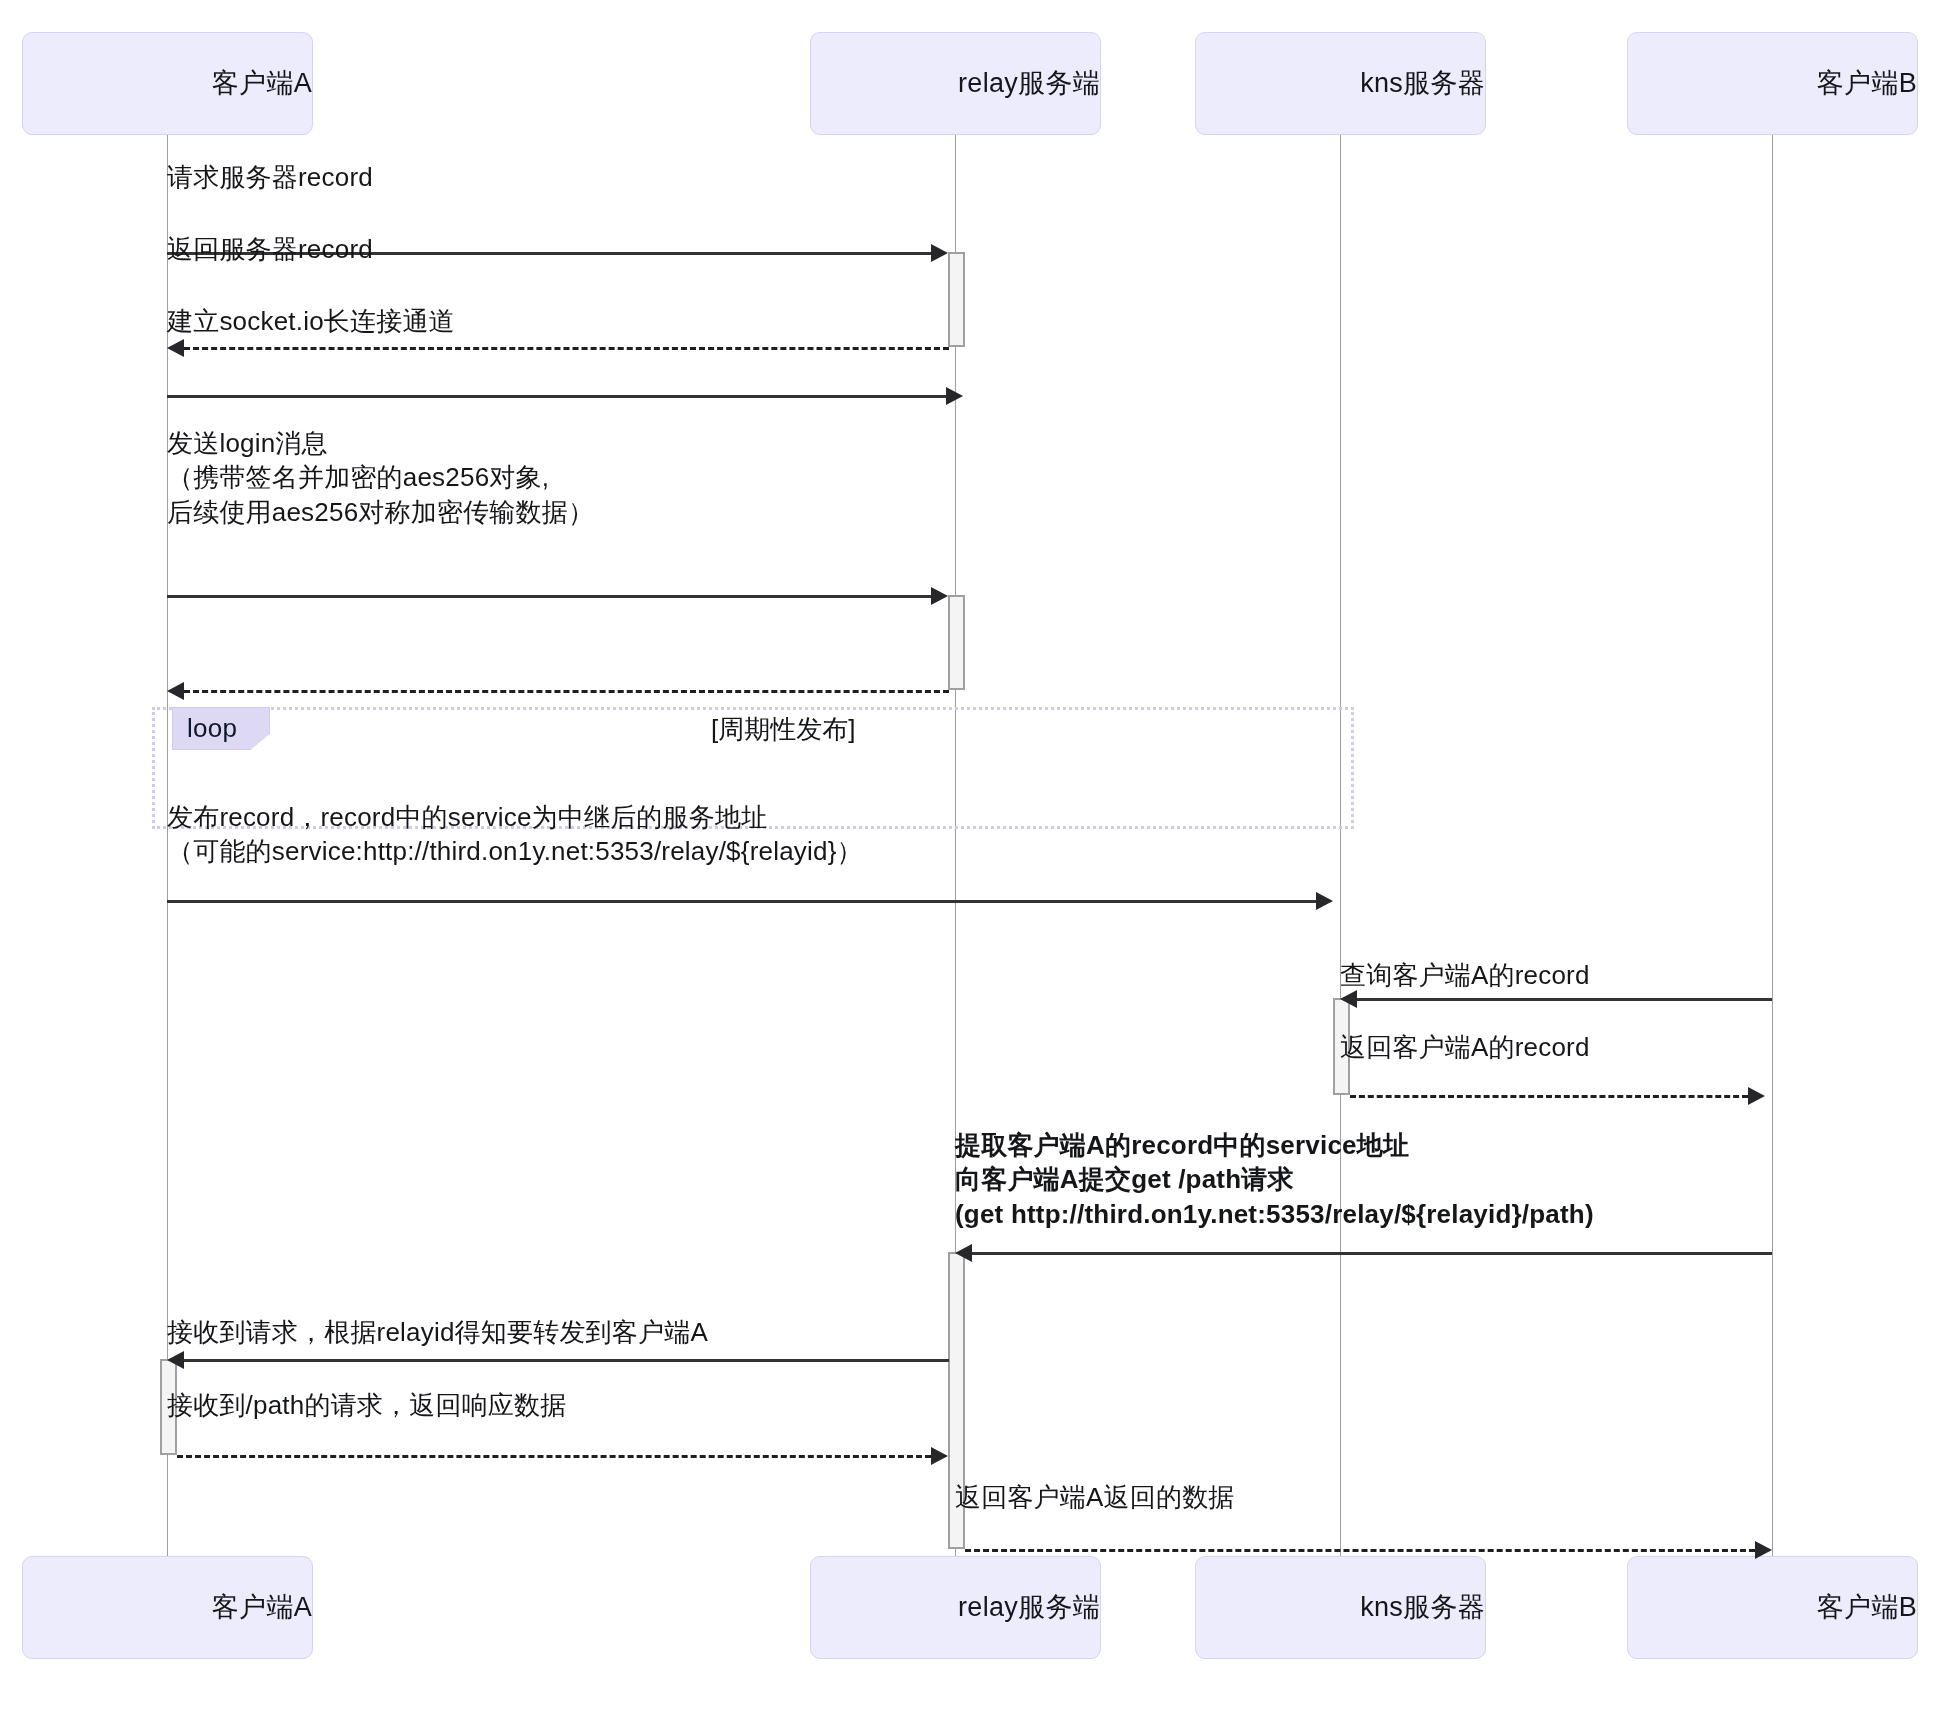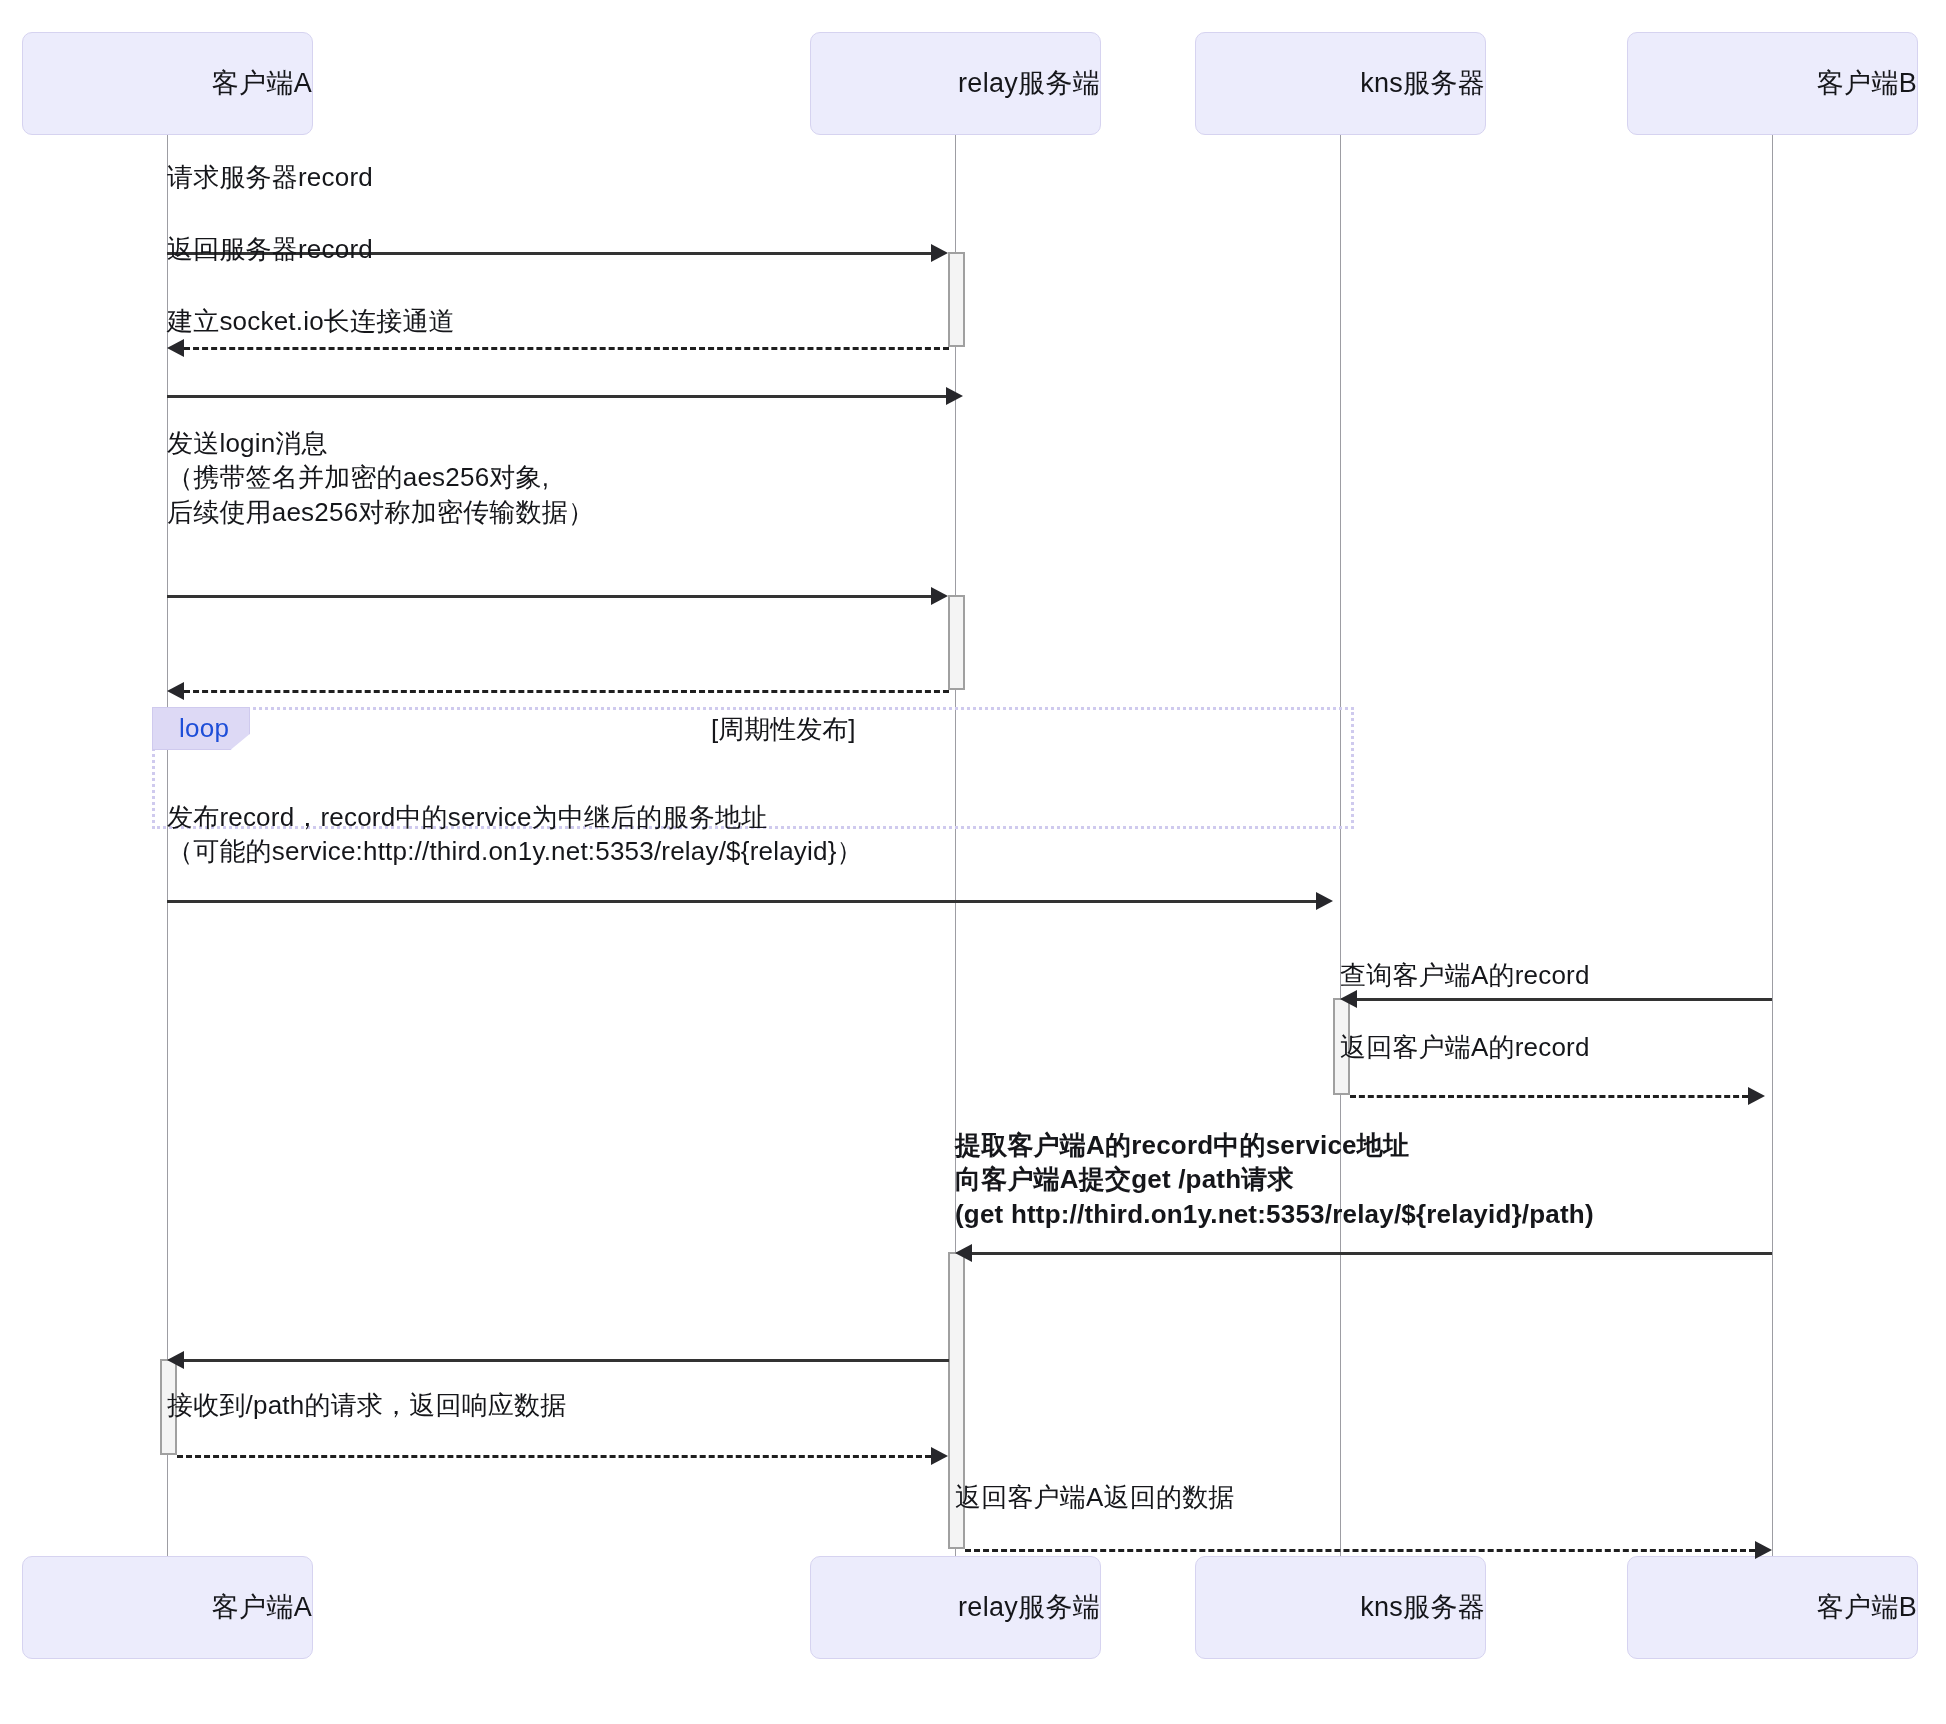--- a/index.html
+++ b/index.html
@@ -91,28 +91,29 @@
     position: absolute;
     box-sizing: border-box;
     border: 3px dotted #cfcaee;
     background: transparent;
   }
   .loop-tag {
     position: absolute;
     box-sizing: border-box;
     background: #ddd9f5;
     border: 1px solid #cfcaee;
-    color: #1d4ed8;
+    color: #0f172a;
     font-size: 26px;
     display: flex;
     align-items: center;
-    padding-left: 26px;
+    padding-left: 14px;
     letter-spacing: 0.3px;
     
     clip-path: polygon(0 0, 100% 0, 100% 62%, 80% 100%, 0 100%);
+    margin-left: 20px;
   }
   .loop-title {
     position: absolute;
     color: #15161a;
     font-size: 26px;
     white-space: nowrap;
   }
 </style>
 </head>
 <body>
@@ -199,20 +200,21 @@
   <div class="msg-label" style="left:1340px; top:1030px; width:432px;">返回客户端A的record</div>
   <div class="msg-line dashed" style="left:1350px; top:1095px; width:398px;"></div>
   <div class="arrow-head right" style="left:1748px; top:1087px;"></div>
 
   <div class="msg-label" style="left:955px; top:1128px; width:817px;font-weight:bold;">提取客户端A的record中的service地址
 向客户端A提交get /path请求
 (get http://third.on1y.net:5353/relay/${relayid}/path)</div>
   <div class="msg-line" style="left:972px; top:1252px; width:800px;"></div>
   <div class="arrow-head left" style="left:955px; top:1244px;"></div>
 
+  <div class="msg-label" style="left:167px; top:1315px; width:788px;">接收到请求，根据relayid得知要转发到客户端A</div>
   <div class="msg-line" style="left:184px; top:1359px; width:765px;"></div>
   <div class="arrow-head left" style="left:167px; top:1351px;"></div>
 
   <div class="msg-label" style="left:167px; top:1388px; width:788px;">接收到/path的请求，返回响应数据</div>
   <div class="msg-line dashed" style="left:177px; top:1455px; width:754px;"></div>
   <div class="arrow-head right" style="left:931px; top:1447px;"></div>
 
   <div class="msg-label" style="left:955px; top:1480px; width:817px;">返回客户端A返回的数据</div>
   <div class="msg-line dashed" style="left:965px; top:1549px; width:790px;"></div>
   <div class="arrow-head right" style="left:1755px; top:1541px;"></div>

